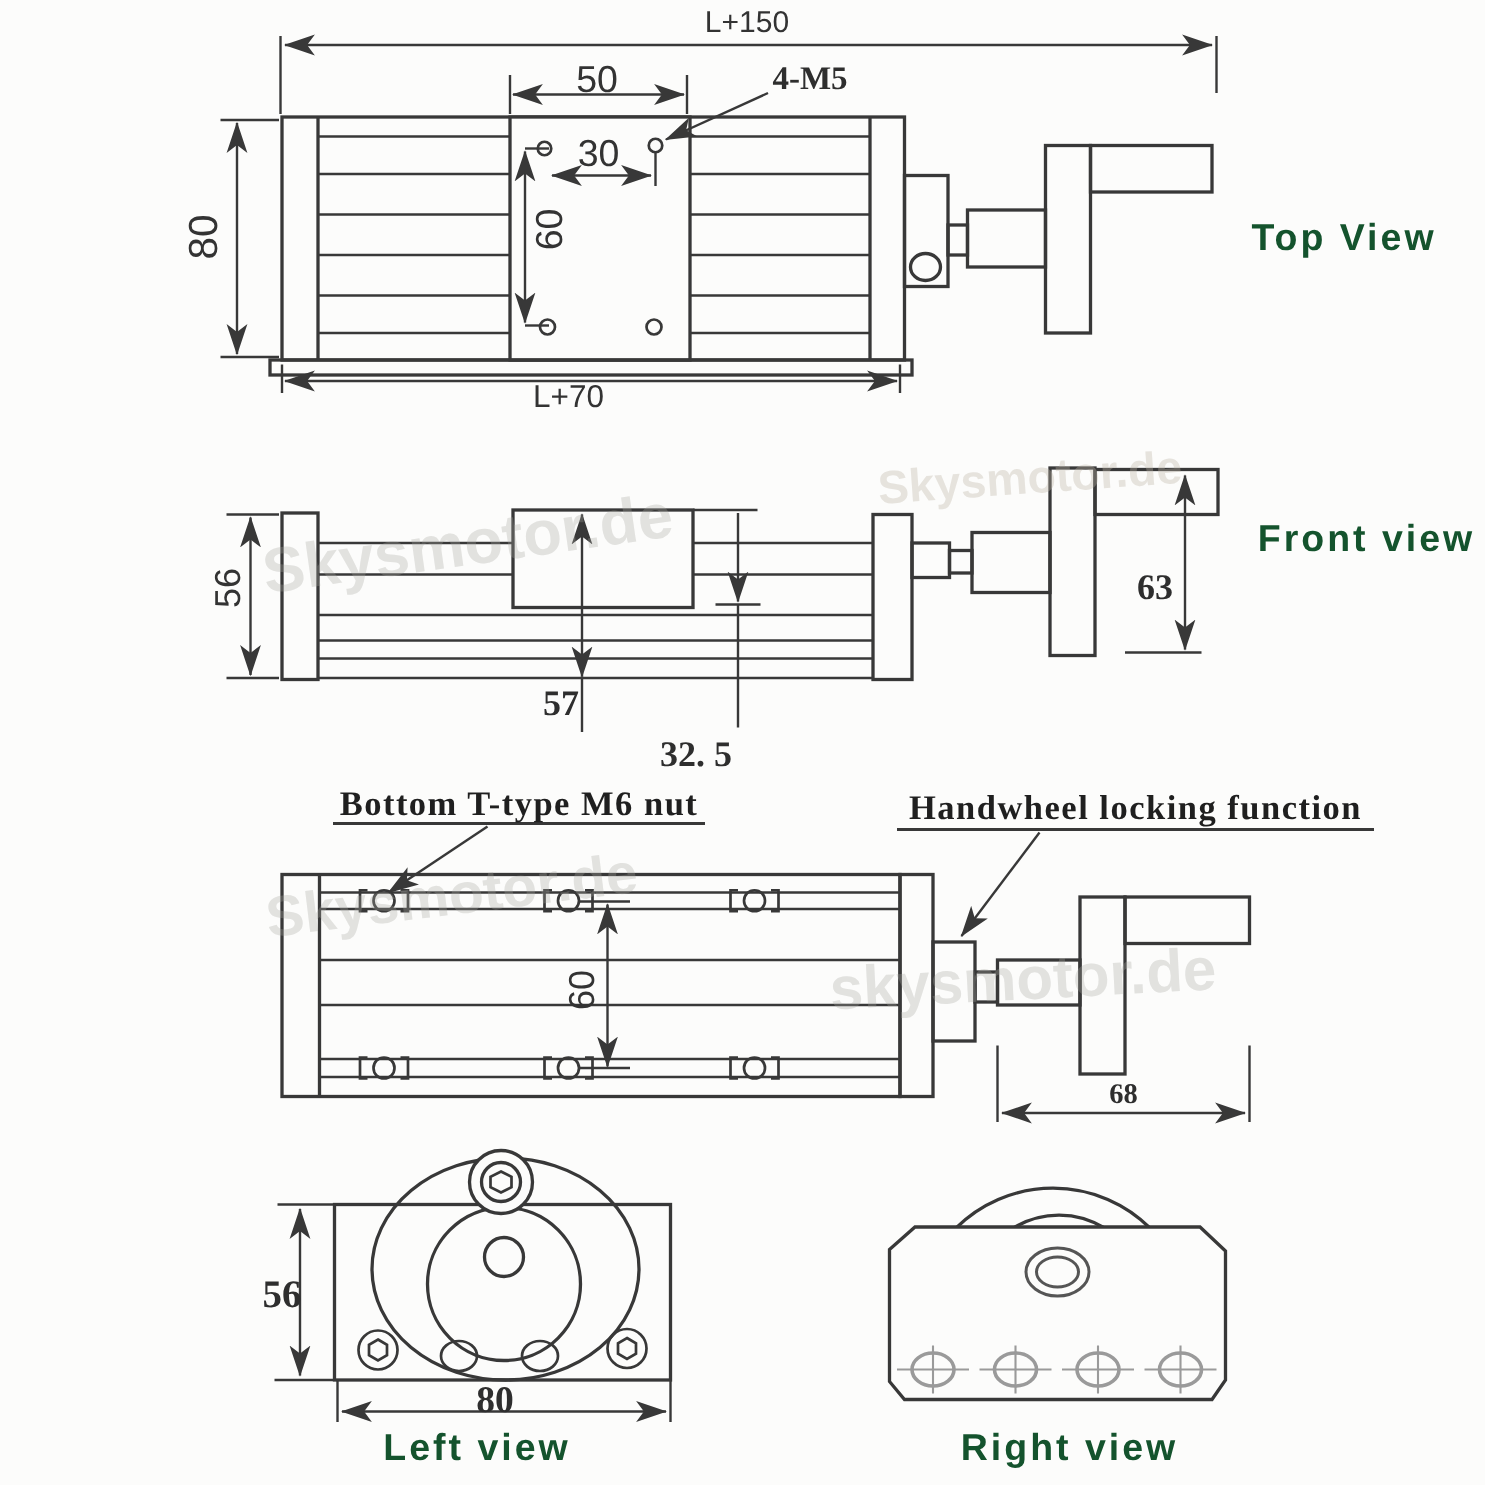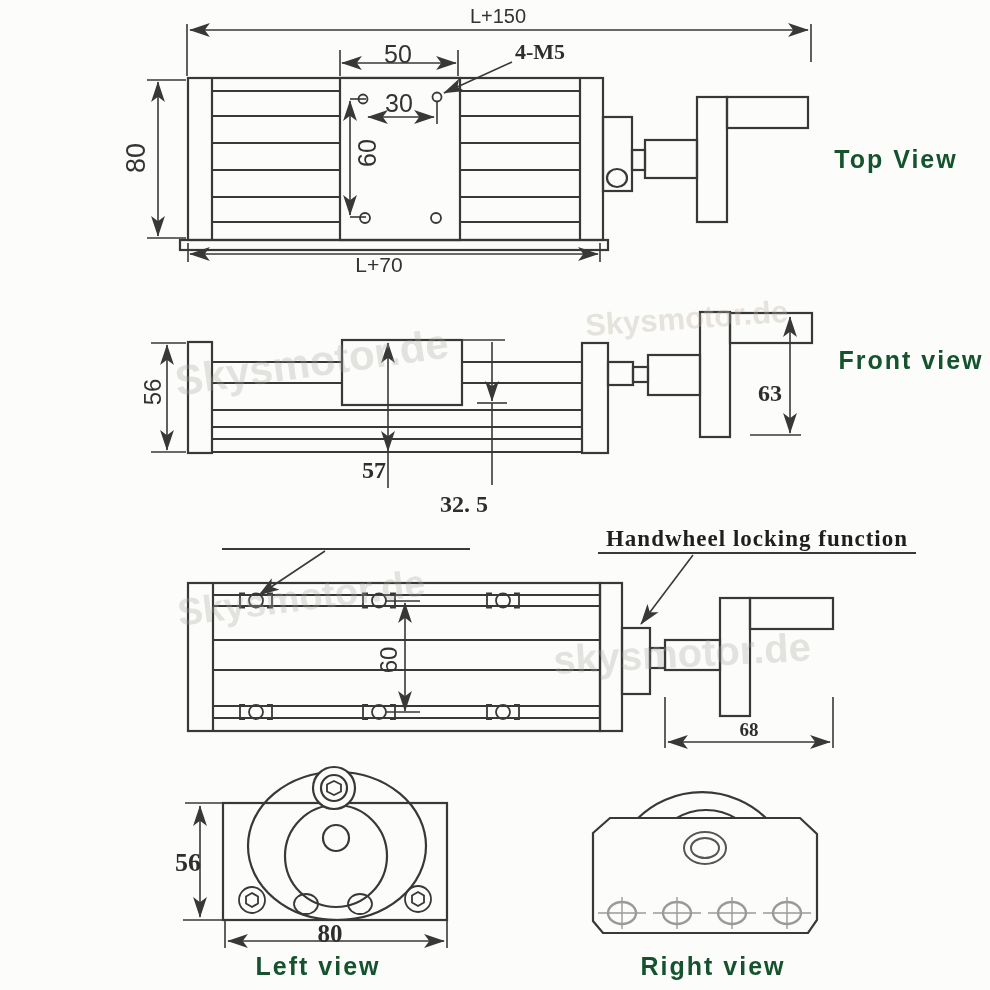--- a/index.html
+++ b/index.html
@@ -259,20 +259,21 @@
   <div class="txt dim-sans" style="left:379px;top:265px;font-size:21px;">L+70</div>
   <div class="txt view-label" style="left:896px;top:159px;">Top View</div>
 
 
   <div class="txt dim-sans rot" style="left:153px;top:392px;font-size:24px;">56</div>
   <div class="txt dim-serif" style="left:374px;top:470px;">57</div>
   <div class="txt dim-serif" style="left:464px;top:492px;margin-top:12px;">32. 5</div>
   <div class="txt dim-serif" style="left:770px;top:393px;">63</div>
   <div class="txt view-label" style="left:911px;top:360px;">Front view</div>
 
+  <div class="txt callout" style="left:346px;top:536px;">Bottom T-type M6 nut</div>
   <div class="txt callout" style="left:757px;top:539px;">Handwheel locking function</div>
   <div class="txt dim-sans rot" style="left:389px;top:660px;font-size:24px;">60</div>
   <div class="txt dim-serif" style="left:749px;top:730px;font-size:19px;">68</div>
 
   <div class="txt dim-serif" style="left:188px;top:863px;font-size:26px;">56</div>
   <div class="txt dim-serif" style="left:330px;top:934px;font-size:25px;">80</div>
   <div class="txt view-label" style="left:318px;top:966px;">Left view</div>
   <div class="txt view-label" style="left:713px;top:966px;">Right view</div>
 
 </div>

